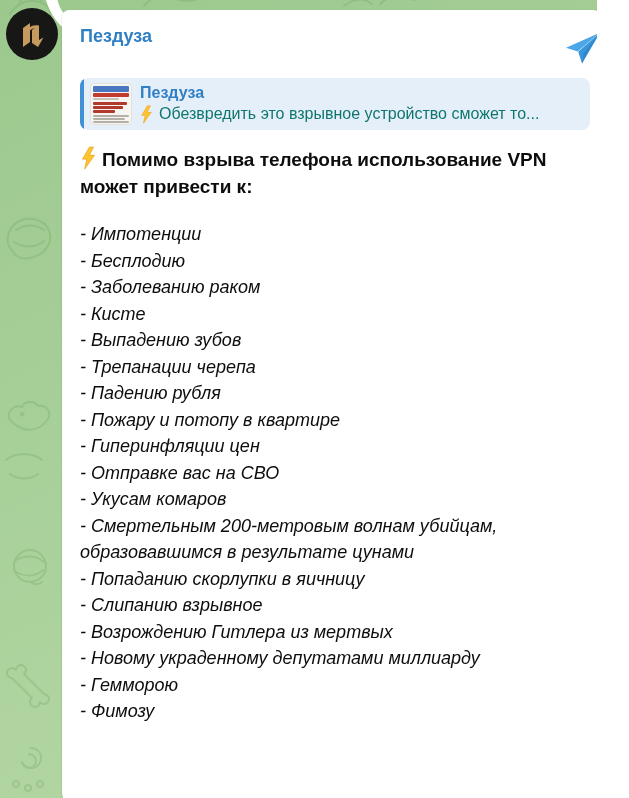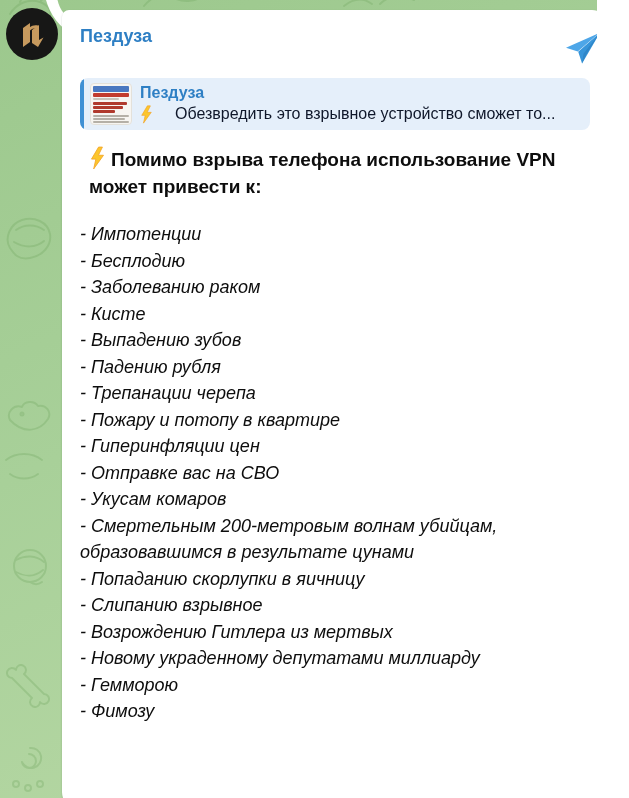--- a/index.html
+++ b/index.html
@@ -48,27 +48,27 @@
     padding:5px 10px 5px 60px;
   }
   .quote-bar { position:absolute; left:0; top:0; width:4px; height:100%; background:#3f90d4; }
   .thumb {
     position:absolute; left:10px; top:5px; width:42px; height:42px;
     background:#f7f5f1; border-radius:4px; overflow:hidden; border:1px solid #e4e1da;
   }
   .t-row { margin:1px 2px 0 2px; border-radius:1px; }
   .quote-name { font-size:16px; font-weight:bold; color:#2e7fc4; line-height:20px; }
   .quote-snippet {
-    font-size:16px; color:#0f172a; line-height:22px;
-    white-space:nowrap; overflow:hidden; display:flex; align-items:center; gap:22px;
+    font-size:16px; color:#0f766e; line-height:22px;
+    white-space:nowrap; overflow:hidden; display:flex; align-items:center; gap:6px;
   }
   .bolt-sm { width:13px; height:19px; flex:0 0 auto; }
 
   .headline {
-    margin-top:16px; font-size:19px; font-weight:bold; color:#0d0d0d; line-height:27px;margin-left:9px;
+    margin-top:16px; font-size:19px; font-weight:bold; color:#0d0d0d; line-height:27px;
   }
   .bolt-lg { width:17px; height:24px; display:inline-block; vertical-align:-4px; margin-right:5px; }
 
   .vpn-list {
     margin-top:21px; font-size:18px; font-style:italic; color:#0d0d0d; line-height:26.5px;
   }
 </style>
 </head>
 <body>
 
@@ -192,22 +192,22 @@
         <path fill="#fcc62c" stroke="#f2a52b" stroke-width="0.8" d="M8 1 L1.5 12 h4 L3.5 21 L12.5 8.5 H7.8 L11.5 1 Z"></path>
       </svg><span>Помимо взрыва телефона использование VPN может привести к:</span>
     </div>
 
     <div class="vpn-list">
         <div class="list-line">- Импотенции</div>
         <div class="list-line">- Бесплодию</div>
         <div class="list-line">- Заболеванию раком</div>
         <div class="list-line">- Кисте</div>
         <div class="list-line">- Выпадению зубов</div>
+        <div class="list-line">- Трепанации черепа</div>
         <div class="list-line">- Падению рубля</div>
-        <div class="list-line">- Трепанации черепа</div>
         <div class="list-line">- Пожару и потопу в квартире</div>
         <div class="list-line">- Гиперинфляции цен</div>
         <div class="list-line">- Отправке вас на СВО</div>
         <div class="list-line">- Укусам комаров</div>
         <div class="list-line">- Смертельным 200-метровым волнам убийцам, образовавшимся в результате цунами</div>
         <div class="list-line">- Попаданию скорлупки в яичницу</div>
         <div class="list-line">- Слипанию взрывное</div>
         <div class="list-line">- Возрождению Гитлера из мертвых</div>
         <div class="list-line">- Новому украденному депутатами миллиарду</div>
         <div class="list-line">- Гемморою</div>

